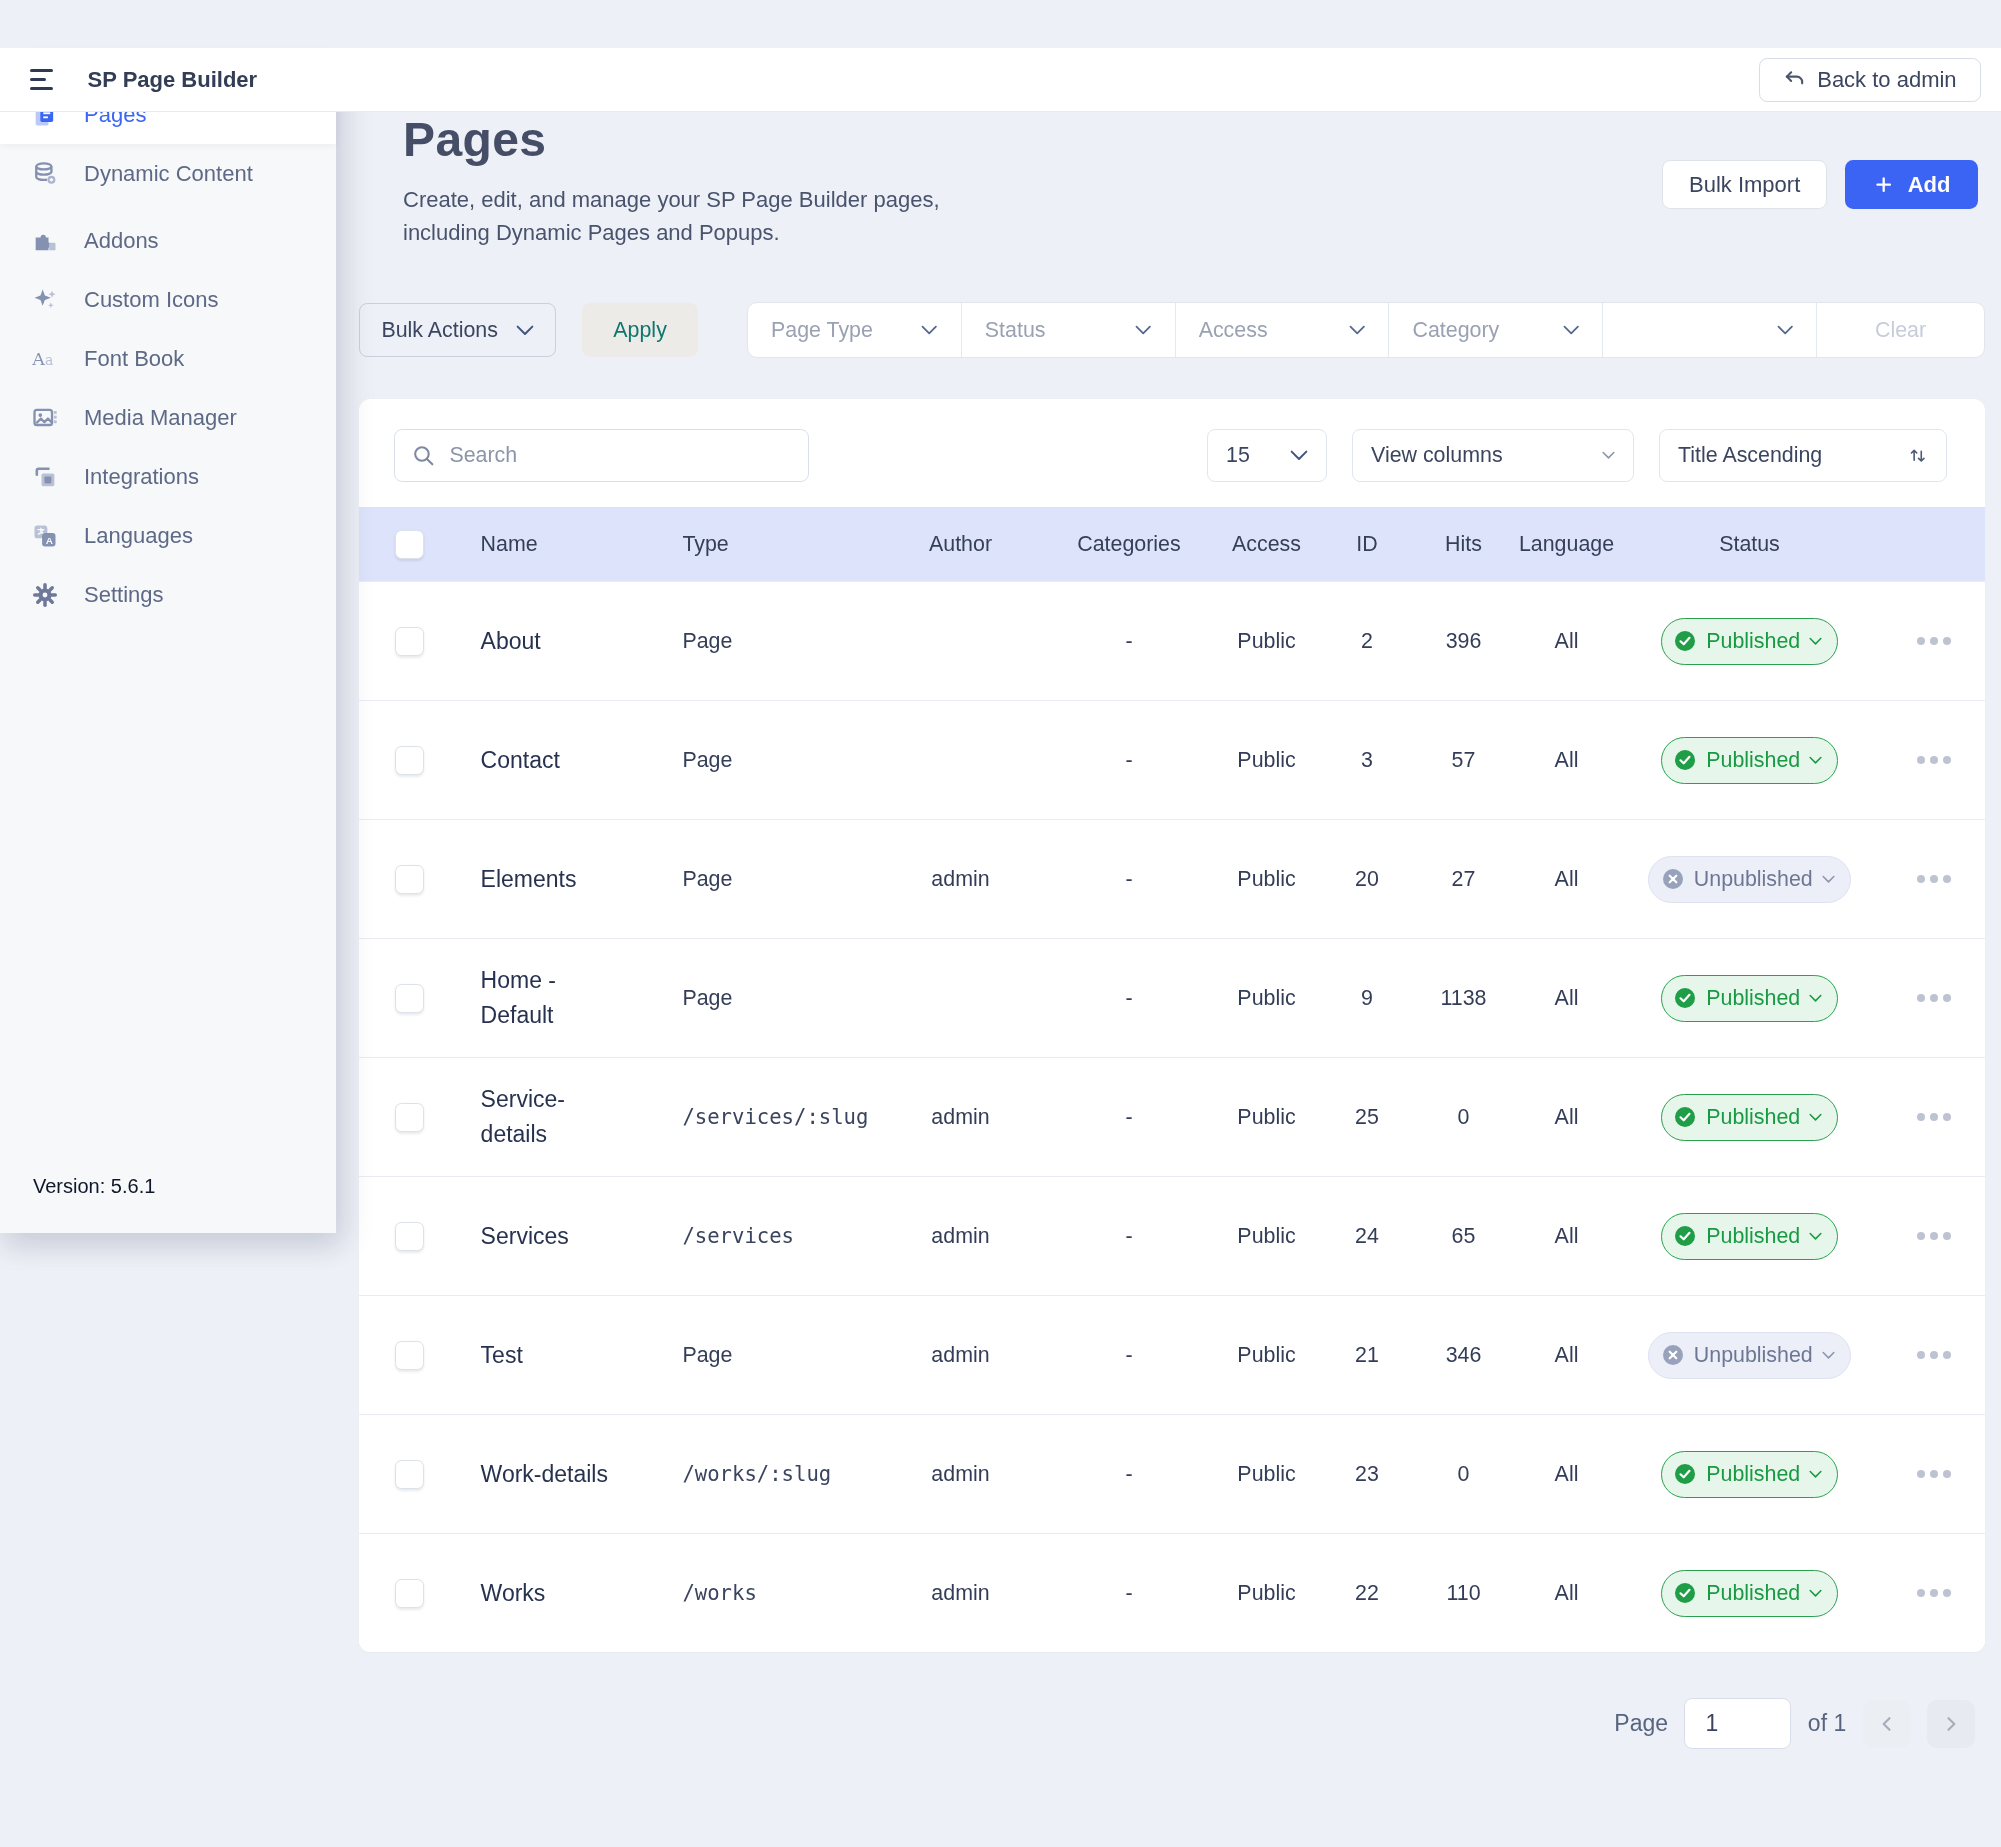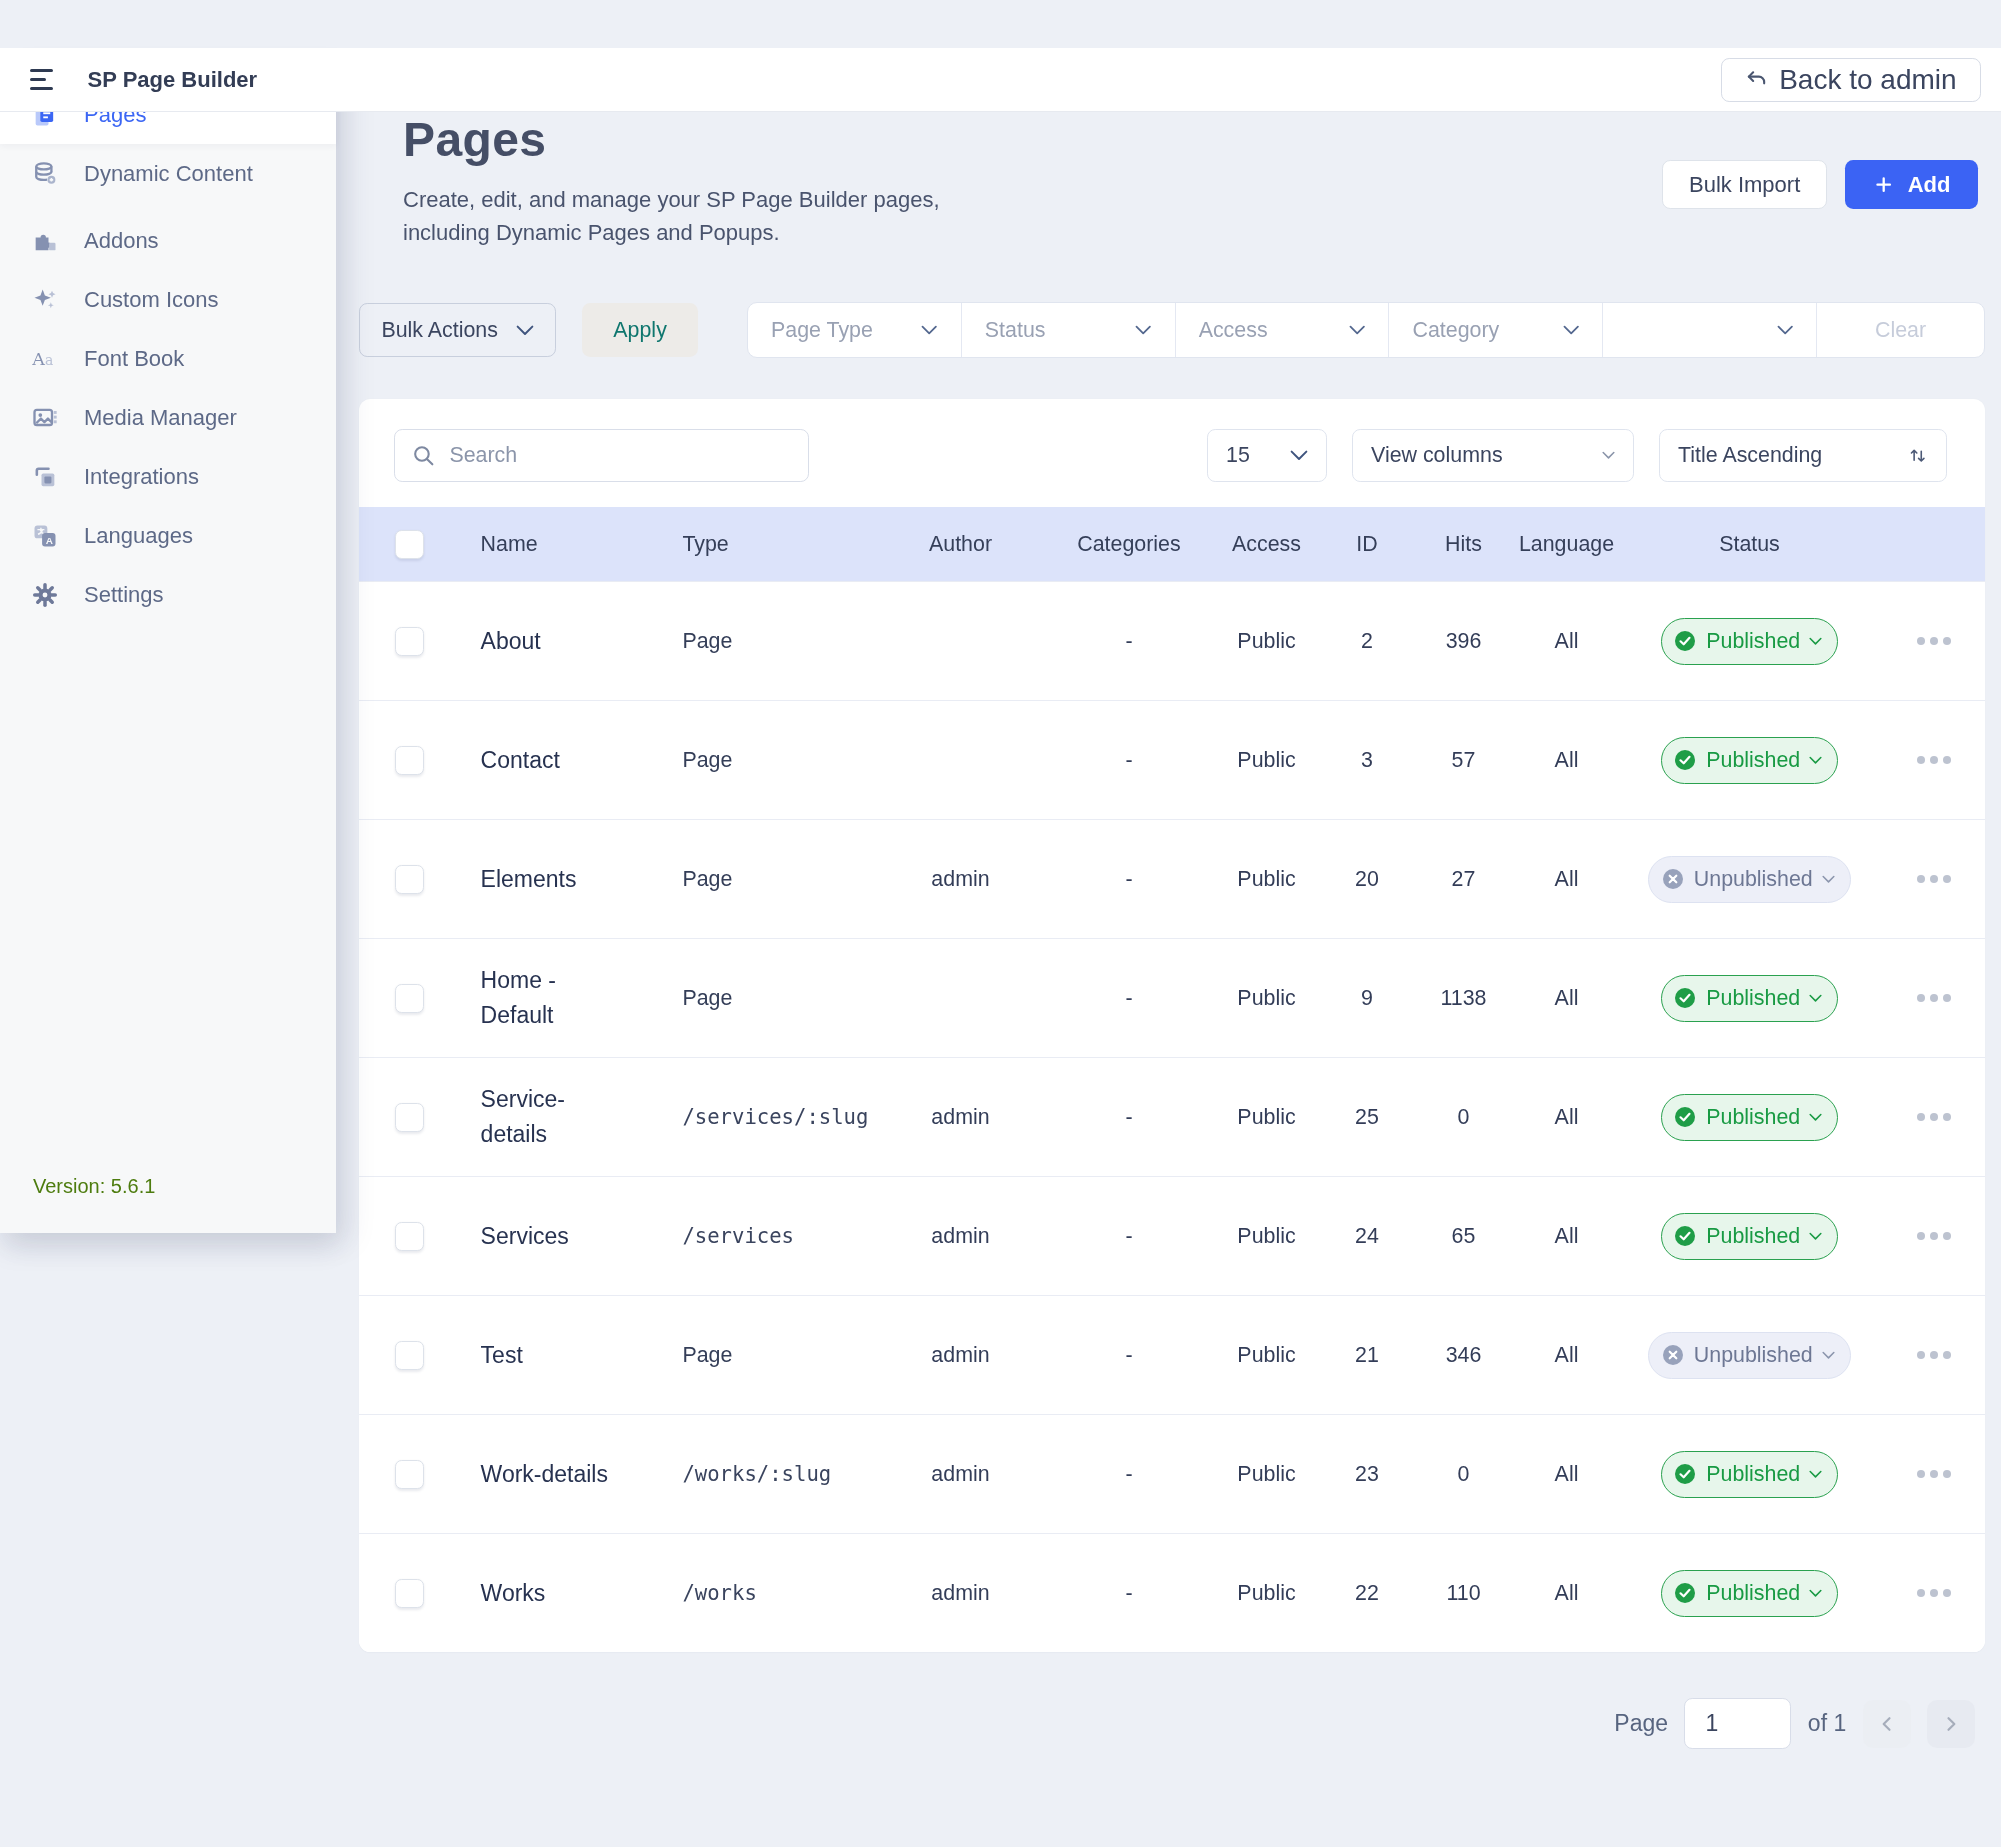--- a/index.html
+++ b/index.html
@@ -20,40 +20,40 @@
   }
   .hamburger { width:28px; cursor:pointer; margin-left:8.2px; }
   .hamburger i { display:block; height:3.3px; border-radius:1.6px; background:#2e3a52; margin:5.8px 0; }
   .hamburger i:nth-child(1){ width:23px; }
   .hamburger i:nth-child(2){ width:16.4px; }
   .hamburger i:nth-child(3){ width:23px; }
   .app-title { margin-left:30px; font-size:22px; font-weight:700; color:#333d55; }
   .back-btn {
     margin-left:auto; height:44px; padding:0 23px; border-radius:8.2px;
     border:0.8px solid #d7dce6; background:#fff; display:flex; align-items:center; gap:11.5px;
-    font-size:28px; color:#3b455f; cursor:pointer; font-family:inherit;
+    font-size:22px; color:#3b455f; cursor:pointer; font-family:inherit;
   }
 
   
   .sidebar {
     position:absolute; top:64px; left:0; width:336px; height:1169px;
     background:#f7f8f9; z-index:10; display:flex; flex-direction:column;
     padding-top:21.4px;
     box-shadow:11.5px 8.2px 28px rgba(35,48,84,.10), 0 15px 25px rgba(35,48,84,.10);
   }
   .side-item {
     height:59px; display:flex; align-items:center; padding:0 26px 0 31px; gap:25px;
     font-size:22px; color:#5d6987; cursor:pointer;
   }
   .side-item .ic { width:28px; height:28px; color:#8591b1; flex:0 0 auto; }
   .side-item.active { background:#ffffff; color:#3b66f4; box-shadow:0 1.6px 6.6px rgba(35,48,84,.05); }
   .side-item.active .ic { color:#3b66f4; }
   .side-item.gap { margin-top:8.2px; }
   .side-item .chev-r { margin-left:auto; color:#5d6987; }
-  .version { margin-top:auto; padding:0 0 35px 33px; font-size:20px; color:#4d7c0f; }
+  .version { margin-top:auto; padding:0 0 35px 33px; font-size:20px; color:#0f172a; }
 
   
   .main { position:absolute; top:64px; left:359px; width:1626px; }
 
   .hero { display:flex; padding:48px 6.6px 0 44px; }
   .hero h1 { font-size:48px; font-weight:700; color:#454e66; letter-spacing:0.4px; }
   .hero p  { margin-top:16.4px; font-size:22px; line-height:33px; color:#49536d; max-width:625px; }
   .hero-actions { margin-left:auto; margin-top:48px; display:flex; gap:18px; align-items:flex-start; }
   .btn-bulk-import {
     height:49px; padding:0 26px; border-radius:8.2px; border:0.8px solid #dee3ea;

